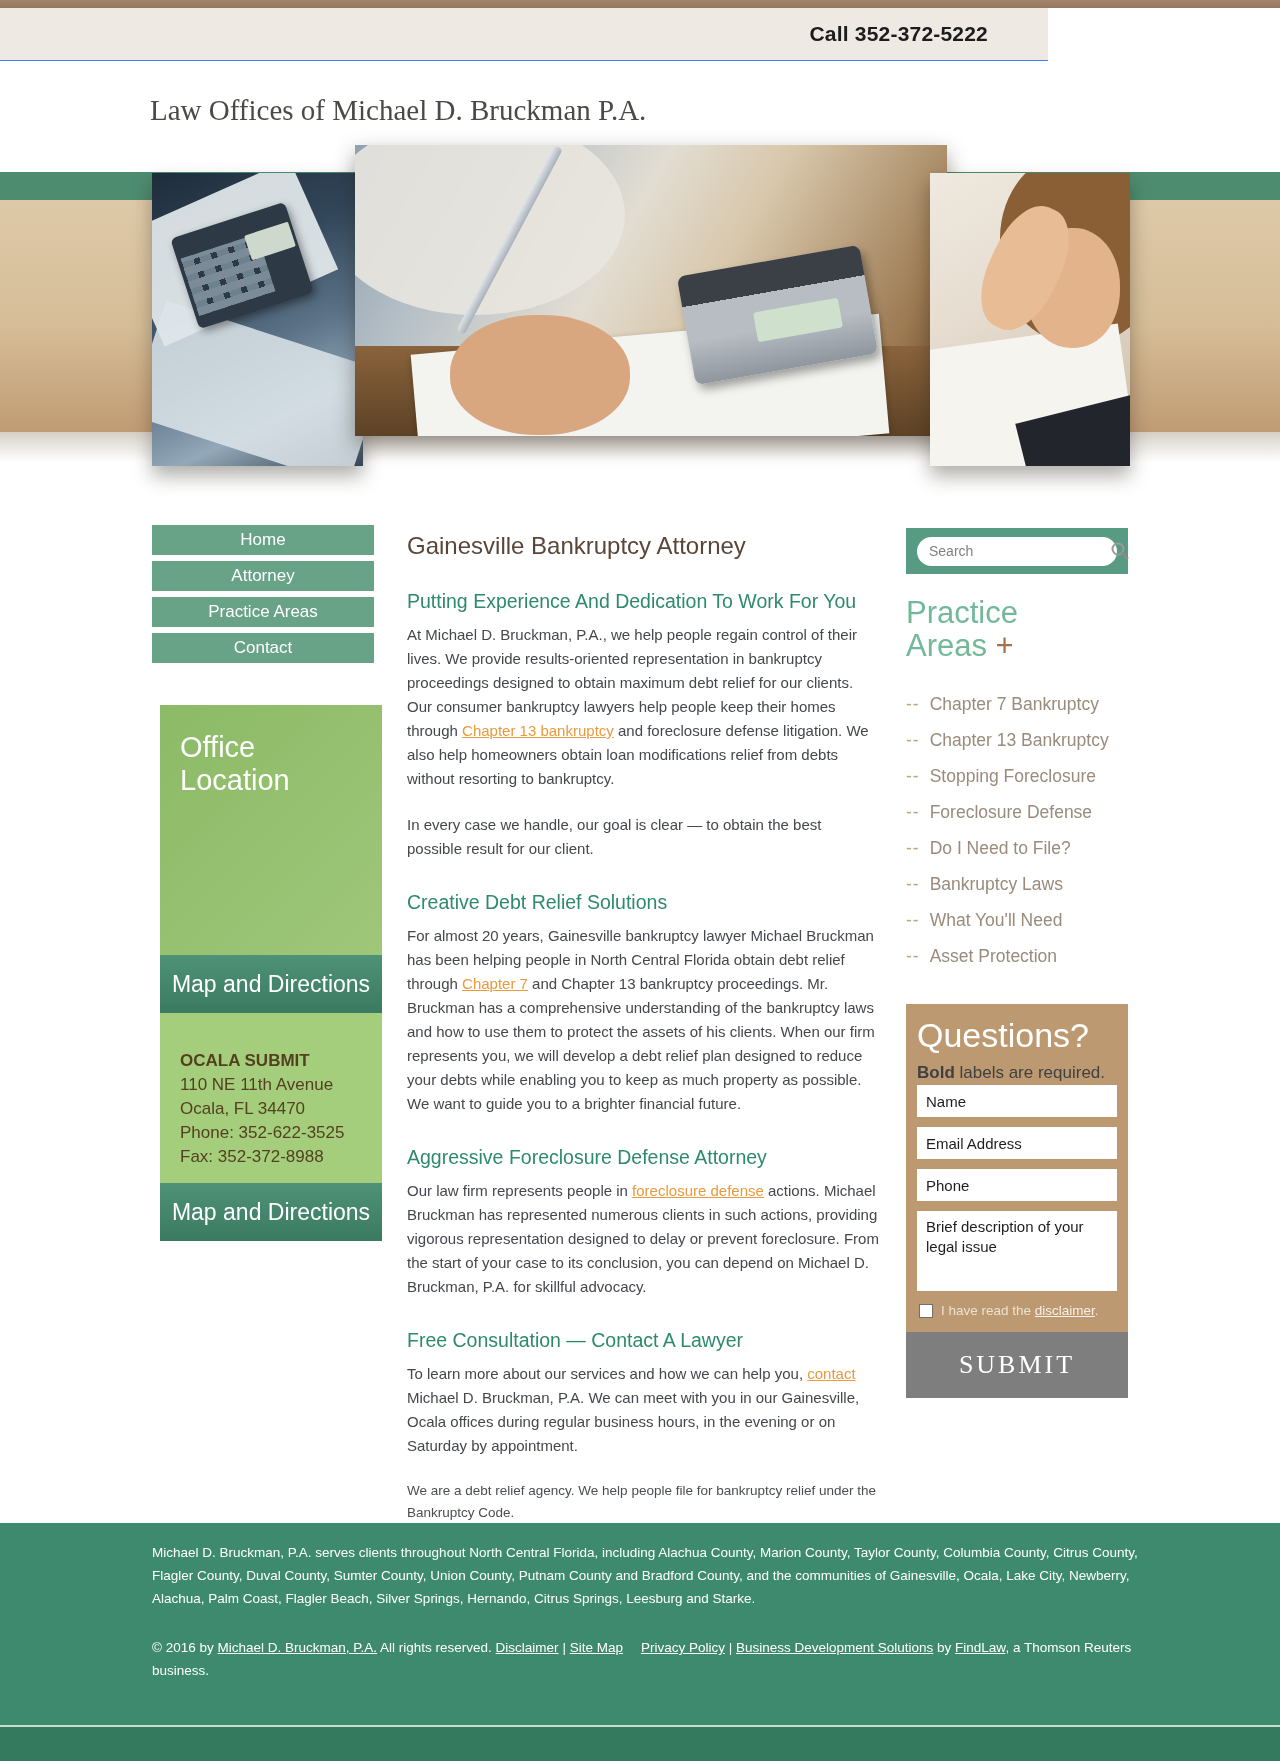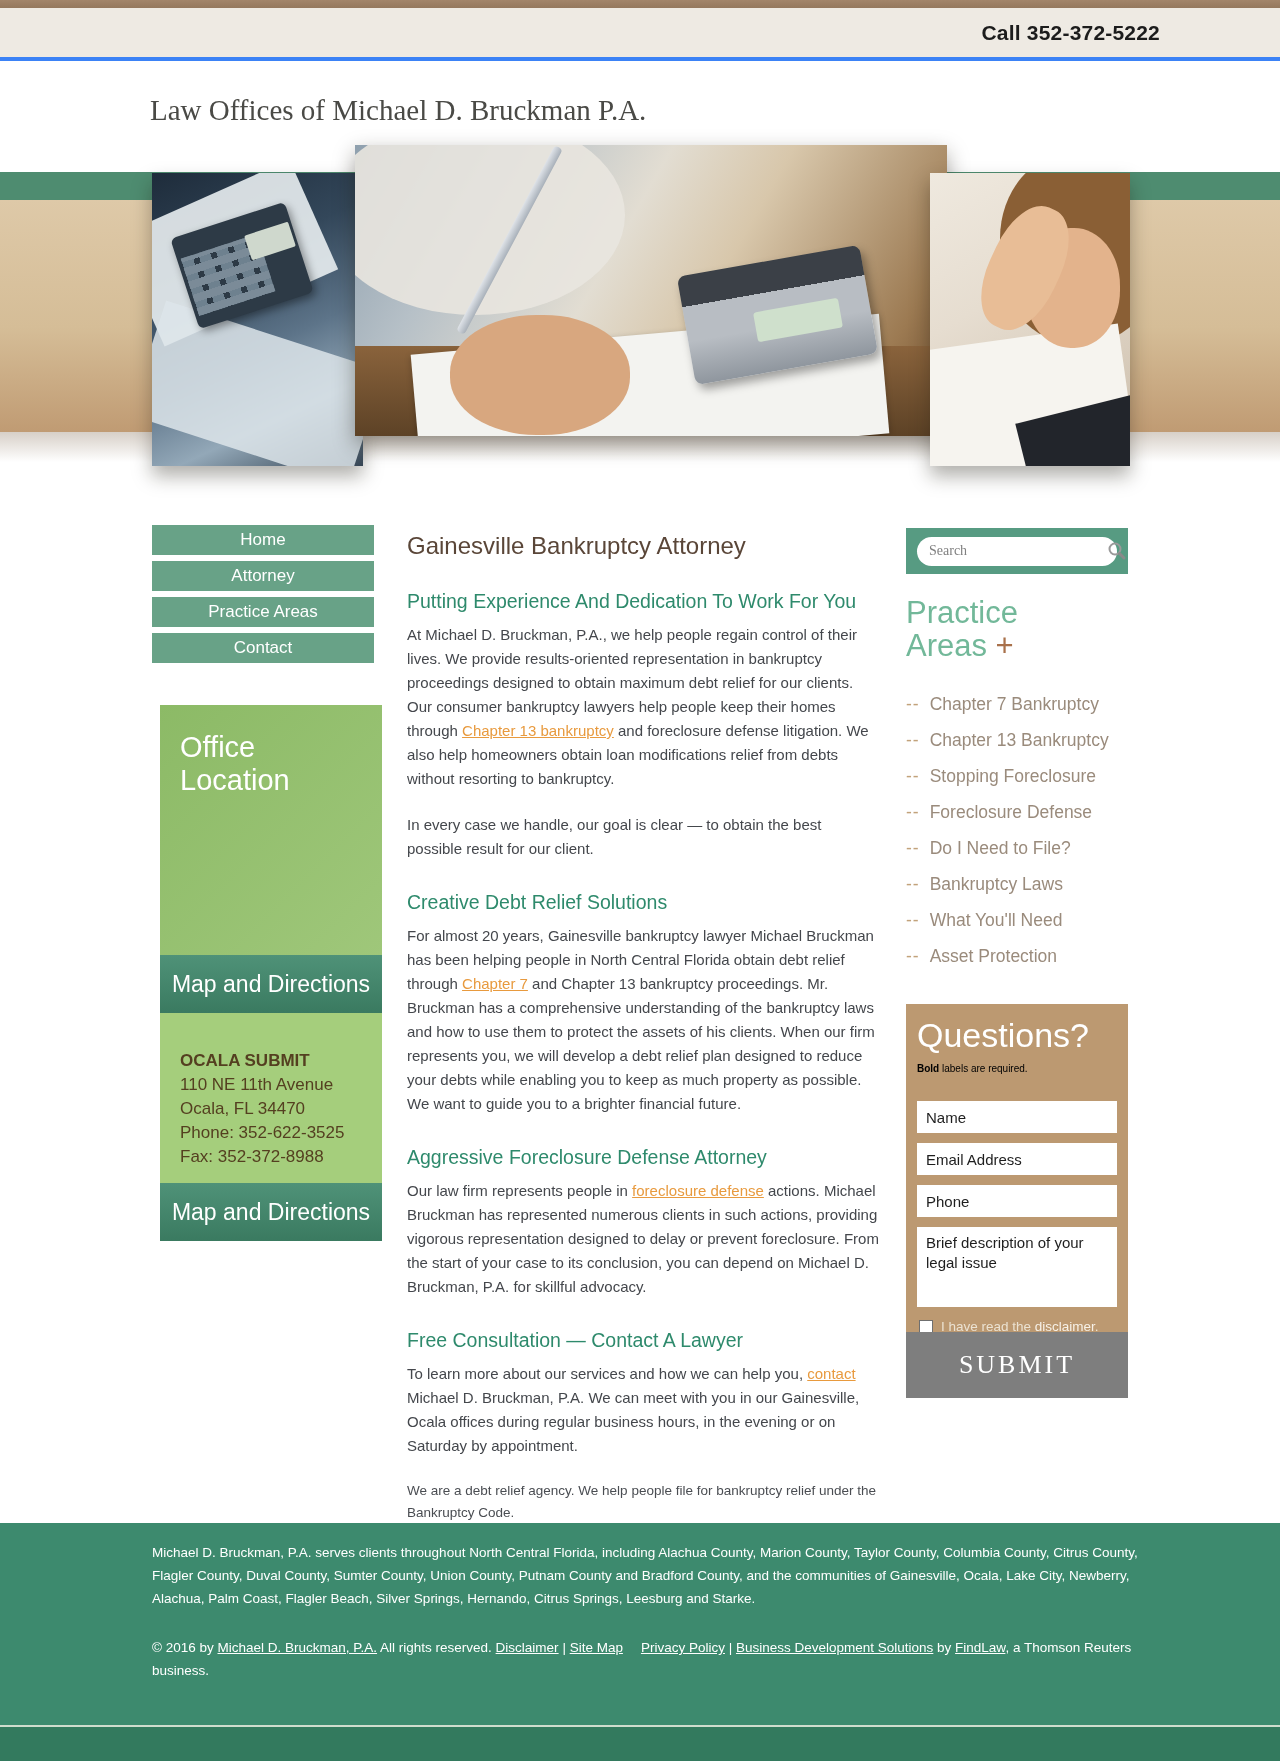--- a/index.html
+++ b/index.html
@@ -6,23 +6,23 @@
   html,body { background:#ffffff; }
   body {
     width:1280px; height:1761px; position:relative; overflow:hidden;
     font-family:"Liberation Sans", sans-serif;
   }
   .abs { position:absolute; }
 
   
   .top-strip { left:0; top:0; width:1280px; height:8px;
     background:linear-gradient(180deg,#a2856a,#94785d); }
-  .call-bar { left:0; top:8px; width:1280px; height:53px;
-    background:#eeeae3; border-bottom:4px solid #3b82f6;
-    display:flex; align-items:center; justify-content:flex-end; padding-right:120px; }
+  .call-bar { left:0; top:8px; width:1048px; height:53px;
+    background:#eeeae3; border-bottom:1px solid #3b82f6;
+    display:flex; align-items:center; justify-content:flex-end; padding-right:60px; }
   .call-bar span { font-size:21px; font-weight:700; color:#1c1c1c; letter-spacing:.2px; }
 
   .site-title { left:150px; top:94px; font-family:"Liberation Serif", serif;
     font-size:29px; color:#4a4a46; font-weight:400; }
 
   
   .hero-green { left:0; top:172px; width:1280px; height:28px; background:#4e8c70; }
   .hero-tan { left:0; top:200px; width:1280px; height:232px;
     background:linear-gradient(180deg,#dec9a8 0%,#d5bd97 55%,#c09b73 100%); }
   .hero-fade { left:0; top:432px; width:1280px; height:30px;
@@ -83,37 +83,37 @@
   .main-col p { font-size:15px; line-height:24px; color:#44474c; margin:0 0 22px; }
   .main-col p.small { font-size:13.5px; line-height:22px; color:#4a4d52; margin-top:6px; }
   .ilink { color:#e89a3e; text-decoration:underline; cursor:pointer; }
 
   
   .search-box { left:906px; top:528px; width:222px; height:46px; background:#579b82;
     display:flex; align-items:center; padding:0 11px; }
   .search-pill { background:#fff; border-radius:15px; height:29px; width:100%;
     display:flex; align-items:center; padding:0 8px 0 12px; }
   .search-pill input { border:none; outline:none; flex:1; font-size:14px; color:#333;
-    font-family:Liberation Serif, serif; background:transparent; }
+    font-family:Liberation Sans, sans-serif; background:transparent; }
   .search-pill input::placeholder { color:#808080; opacity:1; }
   .search-icon { width:20px; height:20px; flex:0 0 auto; cursor:pointer; }
 
   .pa-head { left:906px; top:596px; width:222px; font-size:31px; line-height:33px;
     color:#72b899; font-weight:400; }
   .pa-head .plus { color:#a9714b; }
   .pa-list { left:906px; top:686px; width:222px; }
   .pa-item { height:36px; font-size:17.5px; line-height:36px; white-space:nowrap; }
   .pa-item .dash { color:#c2a27b; margin-right:10px; letter-spacing:1px; }
   .pa-item a { color:#9a8b7c; text-decoration:none; cursor:pointer; }
 
   
   .questions { left:906px; top:1004px; width:222px; height:328px; background:#bc9971;
     padding:12px 11px 0; }
   .q-title { color:#fff; font-size:34px; font-weight:400; margin-bottom:8px; }
-  .q-note { font-size:10px; color:#000000; margin-bottom:27px; }
+  .q-note { font-size:17px; color:#404040; margin-bottom:2px; }
   .q-note b { font-weight:700; }
   .q-input { width:100%; height:32px; border:none; background:#fff; margin-bottom:10px;
     font-size:15px; color:#1e1e1e; padding:0 9px; font-family:"Liberation Sans", sans-serif; }
   .q-textarea { width:100%; height:80px; border:none; background:#fff; resize:none;
     font-size:15px; color:#1e1e1e; padding:6px 9px; line-height:20px;
     font-family:"Liberation Sans", sans-serif; margin-bottom:8px; }
   .q-check-row { display:flex; align-items:center; }
   .q-check-row input { appearance:none; -webkit-appearance:none; width:14px; height:14px;
     background:#fff; border:1px solid #6f6f6f; margin:0 8px 0 2px; cursor:pointer; }
   .q-check-label { font-size:13.5px; color:#ebe2d2; }

